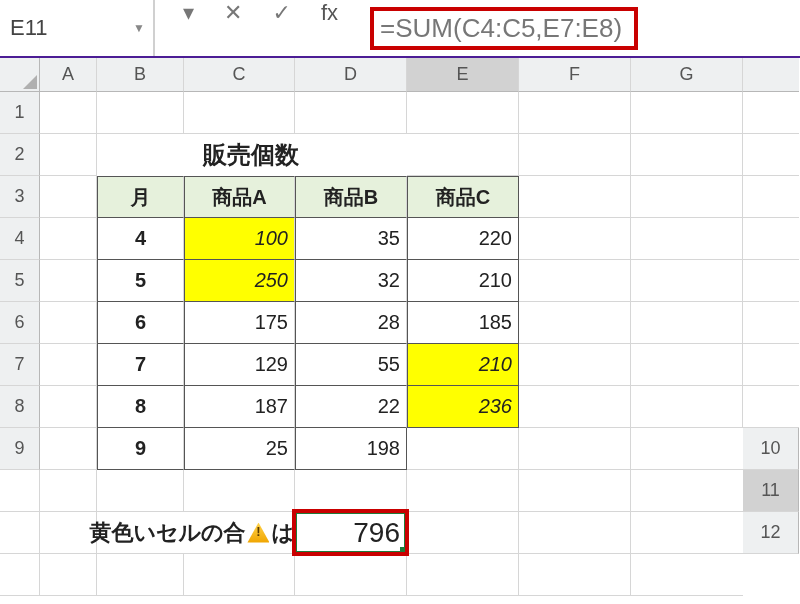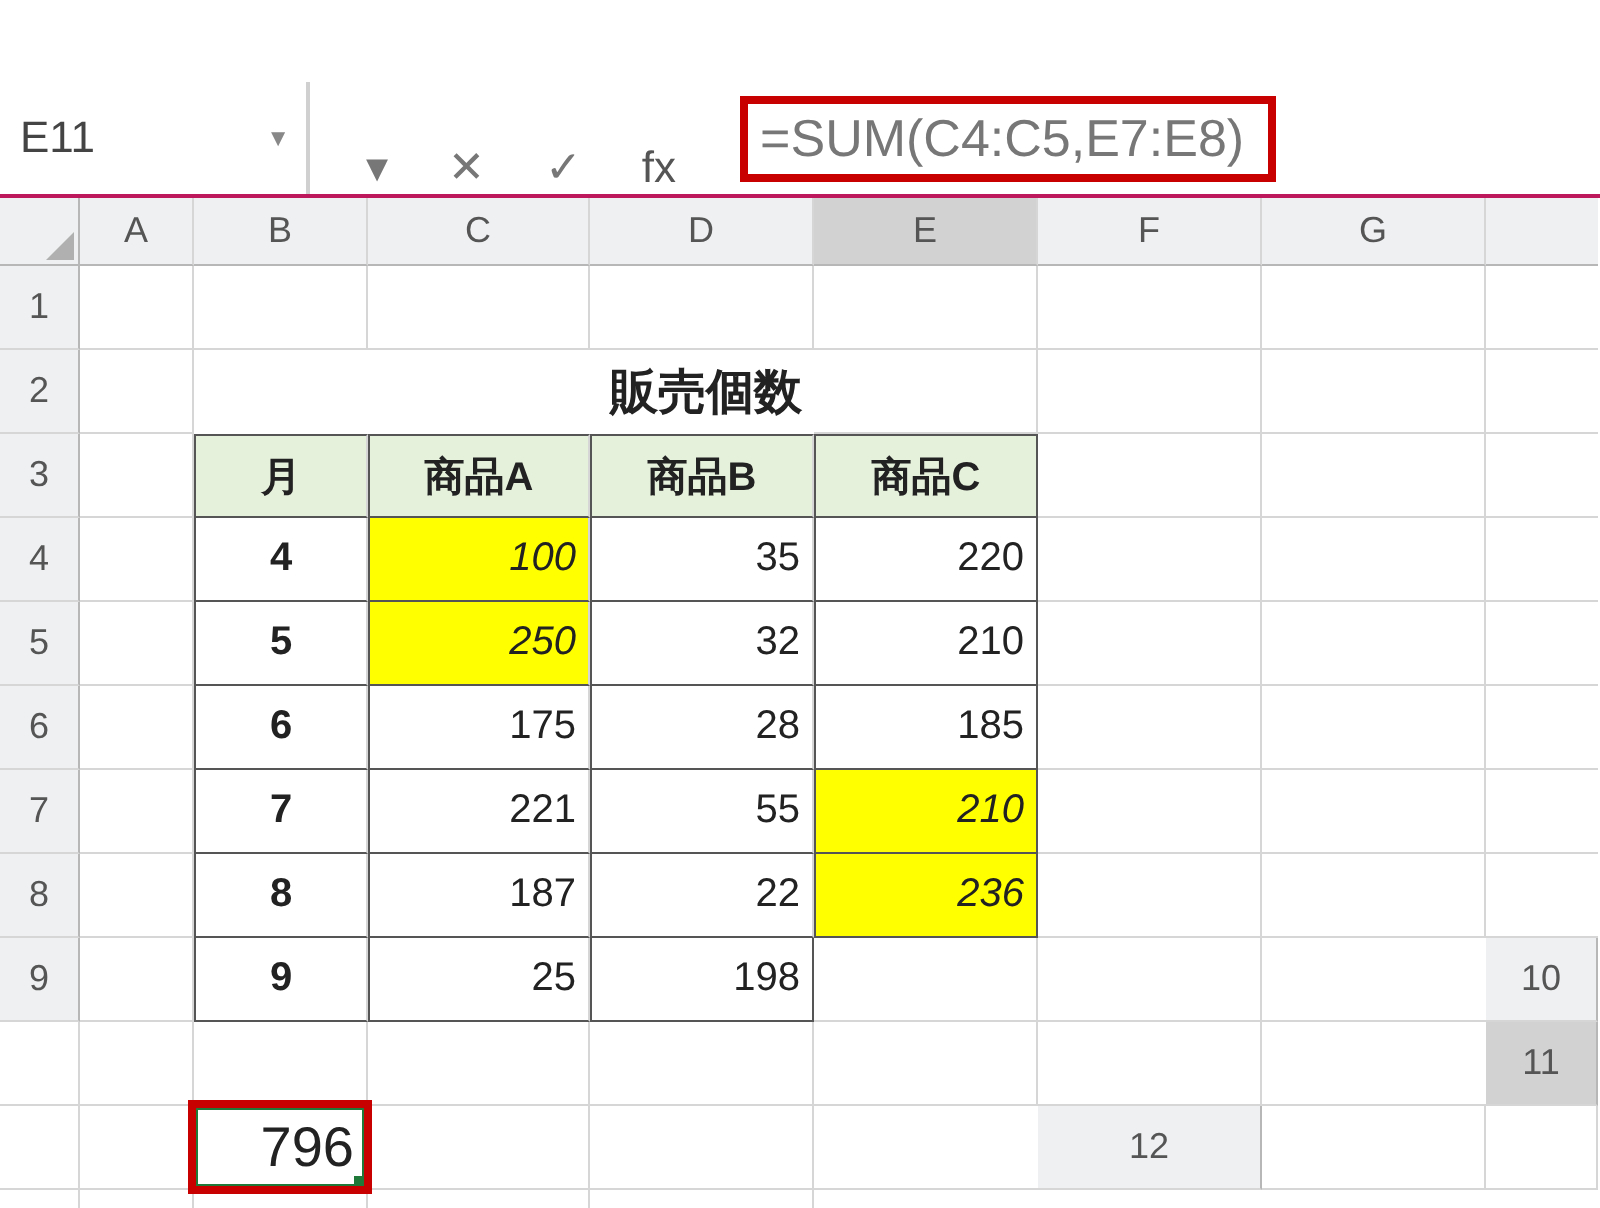--- a/index.html
+++ b/index.html
@@ -1,19 +1,19 @@
 <!DOCTYPE html>
 <html><head>
 <meta charset="utf-8">
 <style>
   * { box-sizing: border-box; font-family: "Meiryo", "Yu Gothic", sans-serif; }
   body { margin: 0; background: #fff; width: 800px; height: 604px; overflow: hidden; }
 
   
-  .formula-bar { height: 58px; display: flex; align-items: flex-end; border-bottom: 2px solid #be185d; background: #fff; margin-top: 41px; }
+  .formula-bar { height: 58px; display: flex; align-items: flex-start; border-bottom: 2px solid #4c1d95; background: #fff; }
   .name-box   { width: 155px; height: 100%; border-right: 2px solid #d0d0d0; display: flex; align-items: center; padding-left: 10px; font-size: 22px; color: #444; position: relative; }
   .name-box .dd { position: absolute; right: 8px; color: #888; font-size: 12px; }
   .fb-icons { display: flex; align-items: center; gap: 30px; padding: 0 18px 0 28px; color: #777; font-size: 22px; }
   .fb-fx { color: #555; font-size: 22px; margin-right: 14px; }
   .formula-wrap { flex: 1; height: 100%; display: flex; align-items: center; }
   .formula-box { border: 4px solid #c90000; padding: 2px 12px 2px 6px; font-size: 26px; color: #777; }
 
   
   .grid { display: grid;
           grid-template-columns: 40px 57px 87px 111px 112px 112px 112px 112px 56px;
@@ -33,21 +33,21 @@
   .h42 { height: 42px; }
   .tbl-t { border-top: 1px solid #555 !important; }
   .tbl-l { border-left: 1px solid #555 !important; }
   .tbl-r { border-right: 1px solid #555 !important; }
   .tbl-b { border-bottom: 1px solid #555 !important; }
   .hdrcell { background:#e6f1dc !important; font-weight:700; justify-content:center; }
   .bold  { font-weight:700; }
   .center{ justify-content:center; }
   .right { justify-content:flex-end; }
   .yellow{ background:#ffff00 !important;font-style:italic; }
-  .biglabel { font-size:22px; font-weight:700; justify-content:flex-end; padding-left:4px; border:none; }
+  .biglabel { font-size:22px; font-weight:700; justify-content:center; padding-left:4px; border:none; }
 
   
   .sel-cell-wrap { position:relative; }
   .red-frame { position:absolute; inset:-3px; border:4px solid #c90000; pointer-events:none; }
   .green-sel { position:absolute; inset:2px; outline:2px solid #1f7a3a; pointer-events:none; }
   .green-handle { position:absolute; right:-2px; bottom:-2px; width:8px; height:8px; background:#1f7a3a; }
 
   
   .warn-ico { width:22px; height:20px; display:inline-block; vertical-align:middle; margin:0 2px;
               background:linear-gradient(#ffd24a,#f0a500);
@@ -145,21 +145,21 @@
   <div class="cell right tbl-l tbl-b">175</div>
   <div class="cell right tbl-l tbl-b">28</div>
   <div class="cell right tbl-l tbl-b tbl-r">185</div>
   <div class="cell"></div>
   <div class="cell"></div>
   <div class="cell" style="border-right:none"></div>
 
   <div class="rowhdr h42">7</div>
   <div class="cell"></div>
   <div class="cell bold center tbl-l tbl-b">7</div>
-  <div class="cell right tbl-l tbl-b">221</div>
+  <div class="cell right tbl-l tbl-b">129</div>
   <div class="cell right tbl-l tbl-b">55</div>
   <div class="cell right yellow tbl-l tbl-b tbl-r">210</div>
   <div class="cell"></div>
   <div class="cell"></div>
   <div class="cell" style="border-right:none"></div>
 
   <div class="rowhdr h42">8</div>
   <div class="cell"></div>
   <div class="cell bold center tbl-l tbl-b">8</div>
   <div class="cell right tbl-l tbl-b">187</div>
@@ -184,20 +184,27 @@
   <div class="cell"></div>
   <div class="cell"></div>
   <div class="cell"></div>
   <div class="cell"></div>
   <div class="cell"></div>
   <div class="cell" style="border-right:none"></div>
 
   <div class="rowhdr h42 sel">11</div>
   <div class="cell"></div>
   <div class="cell"></div>
+  <div class="cell" style="grid-column:span 2;justify-content:flex-end;padding-right:0;overflow:visible;">
+     <div class="label-row">
+       <span>黄色いセルの合</span>
+       <span class="warn-ico"></span>
+       <span>は</span>
+     </div>
+  </div>
   <div class="cell right sel-cell-wrap">
      <span style="font-size:28px;">796</span>
      <span class="green-sel"></span>
      <span class="green-handle"></span>
      <span class="red-frame"></span>
   </div>
   <div class="cell"></div>
   <div class="cell"></div>
   <div class="cell" style="border-right:none"></div>
 

